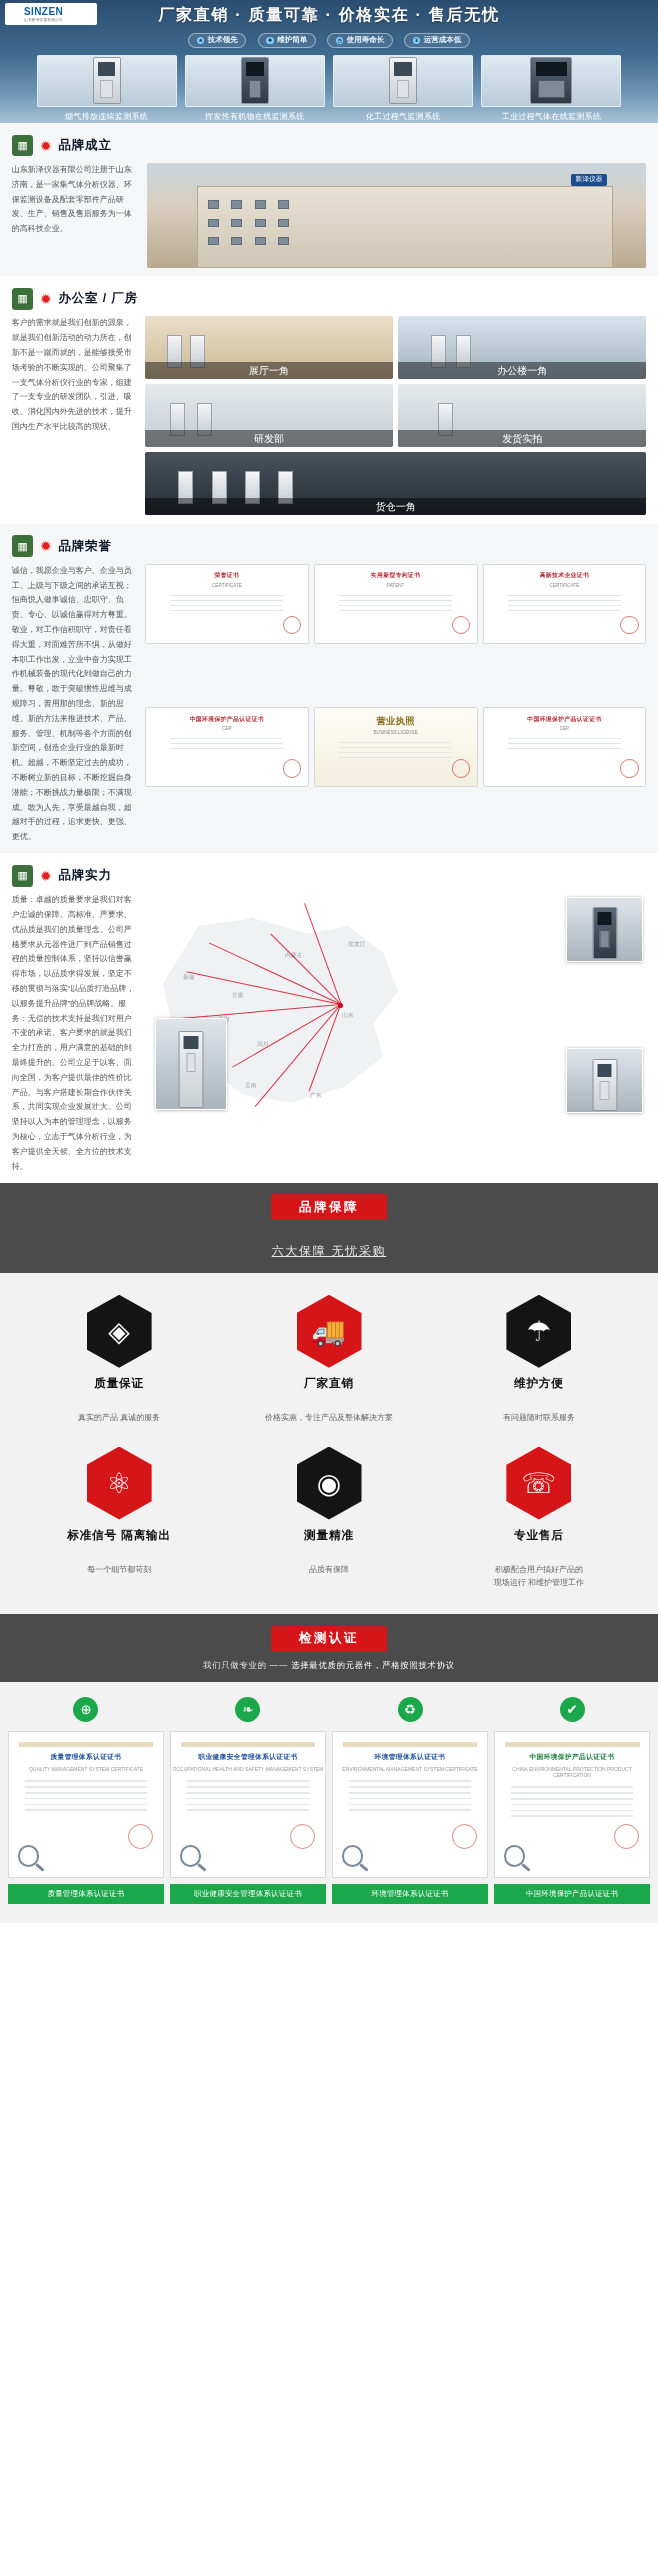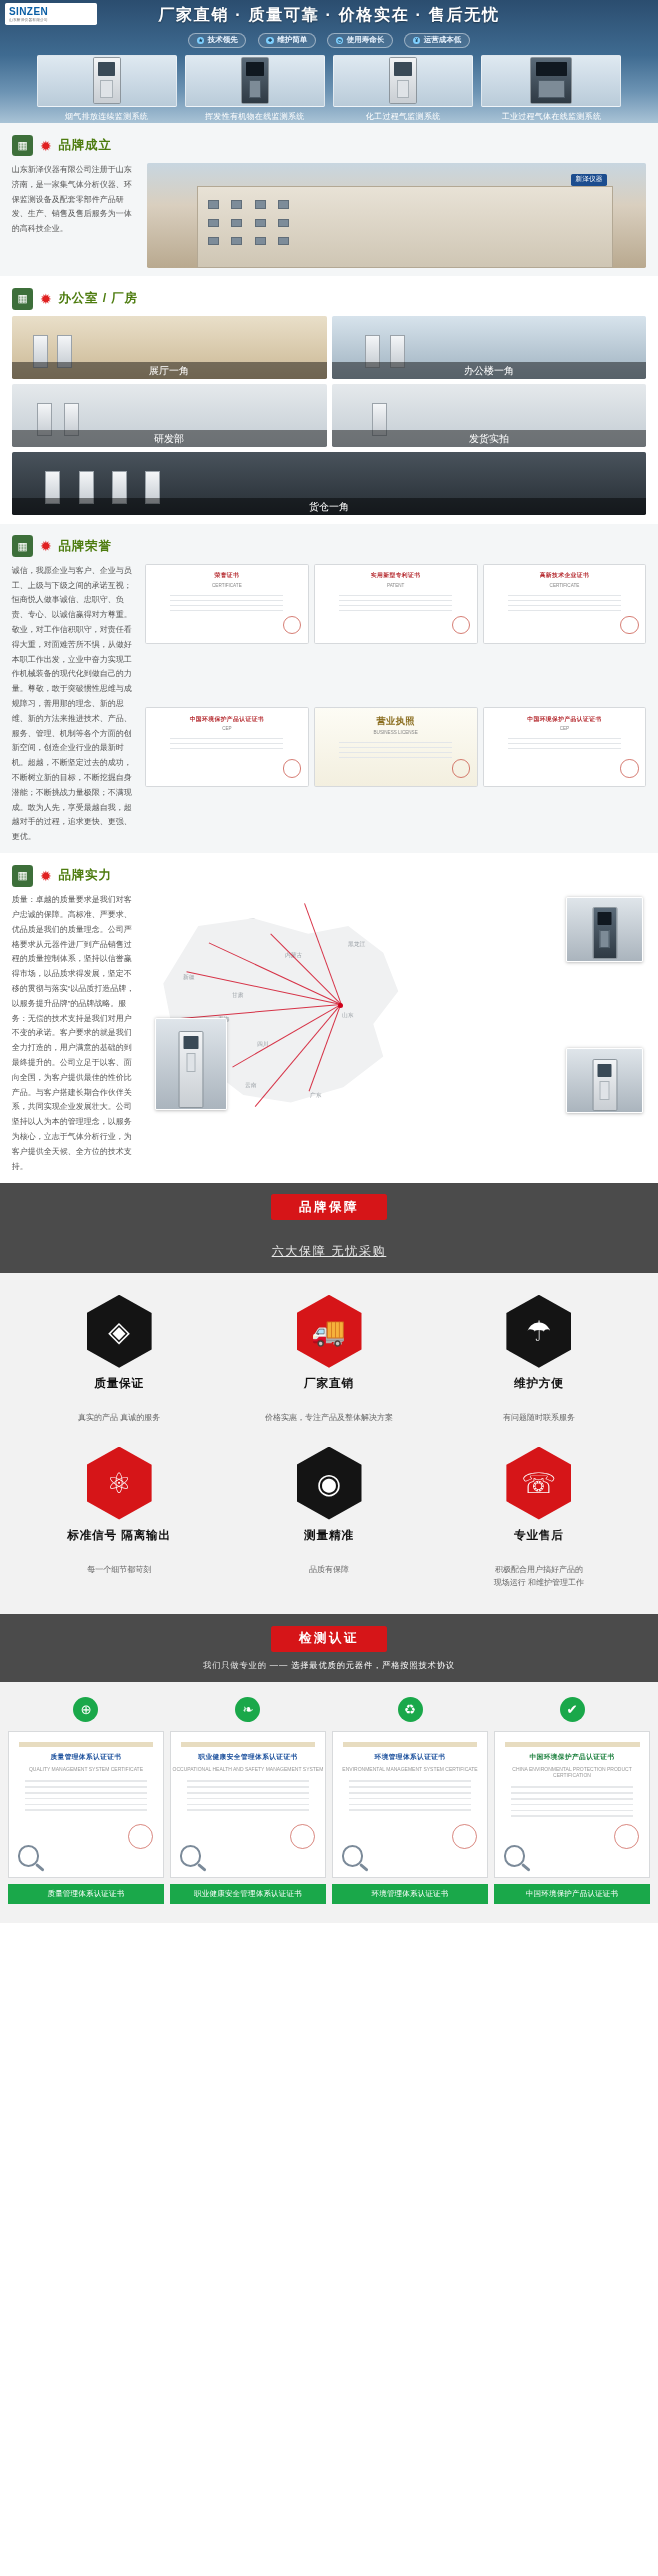--- a/index.html
+++ b/index.html
@@ -17,21 +17,21 @@
     height: 123px;
     background: linear-gradient(180deg,#2b4d6f 0%, #3f6b91 45%, #6d94b4 75%, #a9c3d6 100%);
     overflow: hidden;
   }
   .hero-logo {
     position: absolute; left: 5px; top: 3.3px;
     width: 92px; height: 21.7px;
     background: #ffffff;
     border-radius: 1.7px;
     display: flex; flex-direction: column; justify-content: center;
-    padding-left: 4px;
+    padding-left: 19px;
   }
   .hero-logo .lg-main { font-size: 10px; font-weight: bold; color: #0b5fa5; letter-spacing: 0.4px; }
   .hero-logo .lg-sub { font-size: 3.7px; color: #666; letter-spacing: 0.2px; }
   .hero-title {
     position: relative;
     text-align: center;
     padding-top: 5px;
     color: #fff;
     font-size: 16px;
     font-weight: bold;
@@ -92,21 +92,21 @@
 
   
   .section { position: relative; padding: 11.7px 11.7px 8.3px 11.7px; }
   .sec-head { display: flex; align-items: center; gap: 6.7px; margin-bottom: 6.7px; }
   .sec-badge {
     width: 21.7px; height: 21.7px; border-radius: 3.3px;
     background: #3d6f3a; color: #fff; display:flex; align-items:center; justify-content:center;
     font-size: 10.8px;
   }
   .sec-star { color: #e02020; font-size: 14px; line-height: 1; }
-  .sec-title { font-size: 12.5px; font-weight: bold; color: #4d7c0f; letter-spacing: 0.8px; }
+  .sec-title { font-size: 12.5px; font-weight: bold; color: #0f172a; letter-spacing: 0.8px; }
   .sec-body { display: flex; gap: 8.3px; }
   .sec-text { font-size: 8px; line-height: 1.85; color: #555; }
 
   
   .brand-sec { background: #f4f6f7; }
   .brand-row { display:flex; gap: 10px; }
   .brand-text { width: 125px; }
   .brand-photo {
     flex: 1; height: 105px; border-radius: 1.7px;
     background: linear-gradient(180deg,#c8d6e0 0%, #d9cfbf 40%, #b9a98f 100%);
@@ -353,20 +353,21 @@
     </div>
   </div>
 
   <div class="section office-sec">
     <div class="sec-head">
       <div class="sec-badge">▦</div>
       <div class="sec-star">✹</div>
       <div class="sec-title">办公室 / 厂房</div>
     </div>
     <div class="sec-body">
+      <div class="sec-text office-text">客户的需求就是我们创新的源泉，就是我们创新活动的动力所在，创新不是一蹴而就的，是能够接受市场考验的不断实现的。公司聚集了一支气体分析仪行业的专家，组建了一支专业的研发团队，引进、吸收、消化国内外先进的技术，提升国内生产水平比较高的现状。</div>
       <div class="grid-photos">
         <div class="photo warm">
           <div class="mini-cab" style="left:21.7px"></div>
             <div class="mini-cab" style="left:45px"></div>
           <div class="photo-cap">展厅一角</div>
         </div>
         <div class="photo cool">
           <div class="mini-cab" style="left:33px"></div>
             <div class="mini-cab" style="left:58px"></div>
           <div class="photo-cap">办公楼一角</div>

